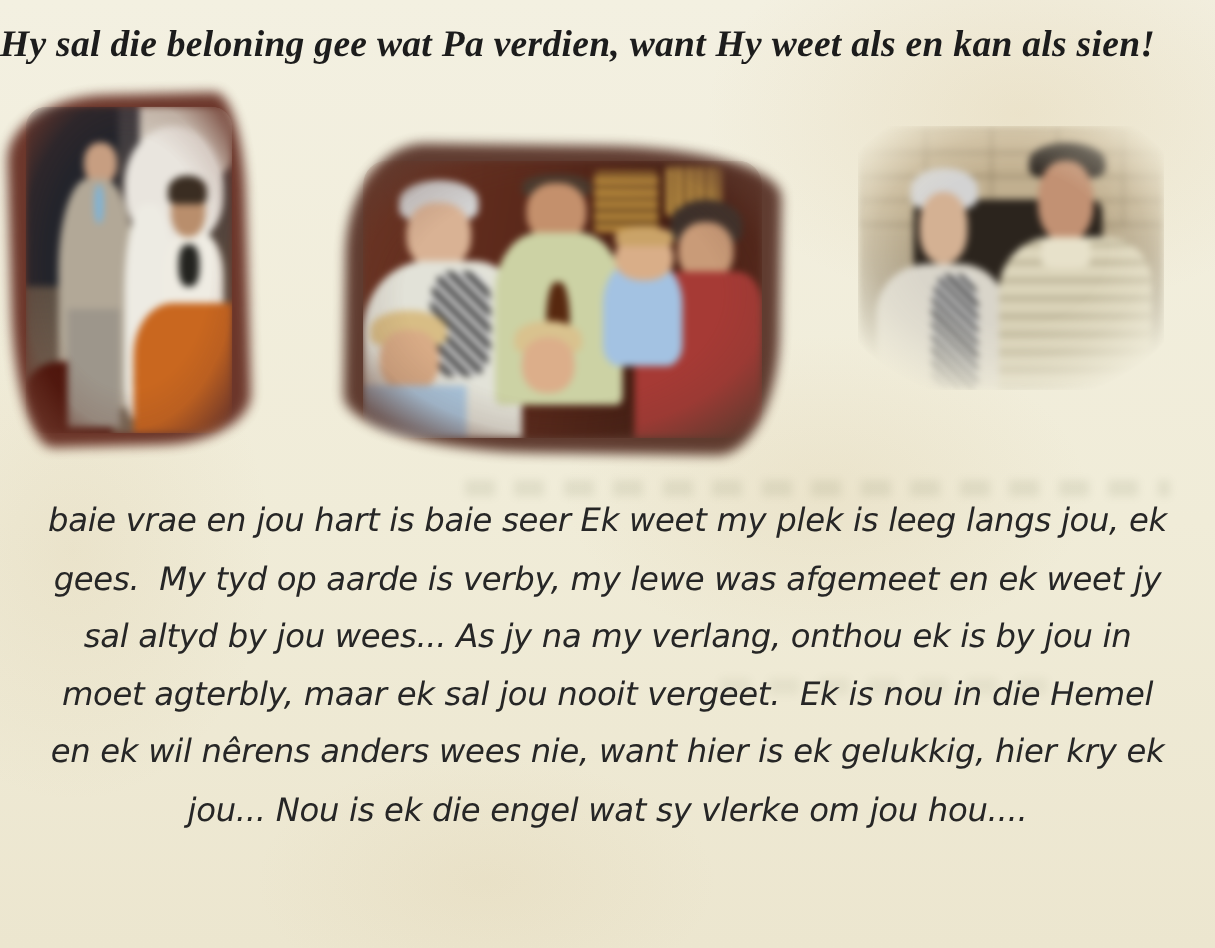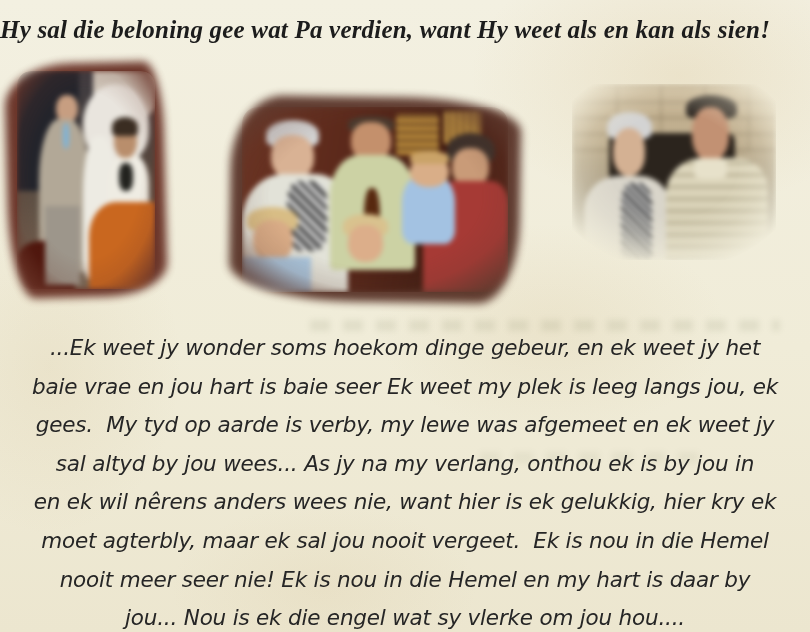--- a/index.html
+++ b/index.html
@@ -134,23 +134,21 @@
         <div class="ly" style="left:46%;top:42%;width:50%;height:58%;background:linear-gradient(180deg,#ded7bd,#d4cdb2),repeating-linear-gradient(0deg,rgba(110,100,70,.4) 0 2px,transparent 2px 12px);background-blend-mode:multiply;border-radius:35% 30% 0 0;"></div>
         <div class="ly" style="left:60%;top:42%;width:16%;height:12%;background:#e7e1ca;border-radius:30%;"></div>
       </div>
     </div>
   </div>
 
   <div class="ghost" style="left:310px;top:320px;width:470px;"></div>
   <div class="ghost" style="left:480px;top:452px;width:220px;opacity:.1;"></div>
 
   <div class="body-text">
-    <div>...Ek weet jy wonder soms hoekom dinge gebeur, en ek weet jy het</div>
     <div>baie vrae en jou hart is baie seer Ek weet my plek is leeg langs jou, ek</div>
     <div>gees.  My tyd op aarde is verby, my lewe was afgemeet en ek weet jy</div>
     <div>sal altyd by jou wees... As jy na my verlang, onthou ek is by jou in</div>
+    <div>moet agterbly, maar ek sal jou nooit vergeet.  Ek is nou in die Hemel</div>
     <div>en ek wil nêrens anders wees nie, want hier is ek gelukkig, hier kry ek</div>
-    <div>moet agterbly, maar ek sal jou nooit vergeet.  Ek is nou in die Hemel</div>
-    <div>nooit meer seer nie! Ek is nou in die Hemel en my hart is daar by</div>
     <div>jou... Nou is ek die engel wat sy vlerke om jou hou....</div>
   </div>
 
 </div>
 
 </body></html>

